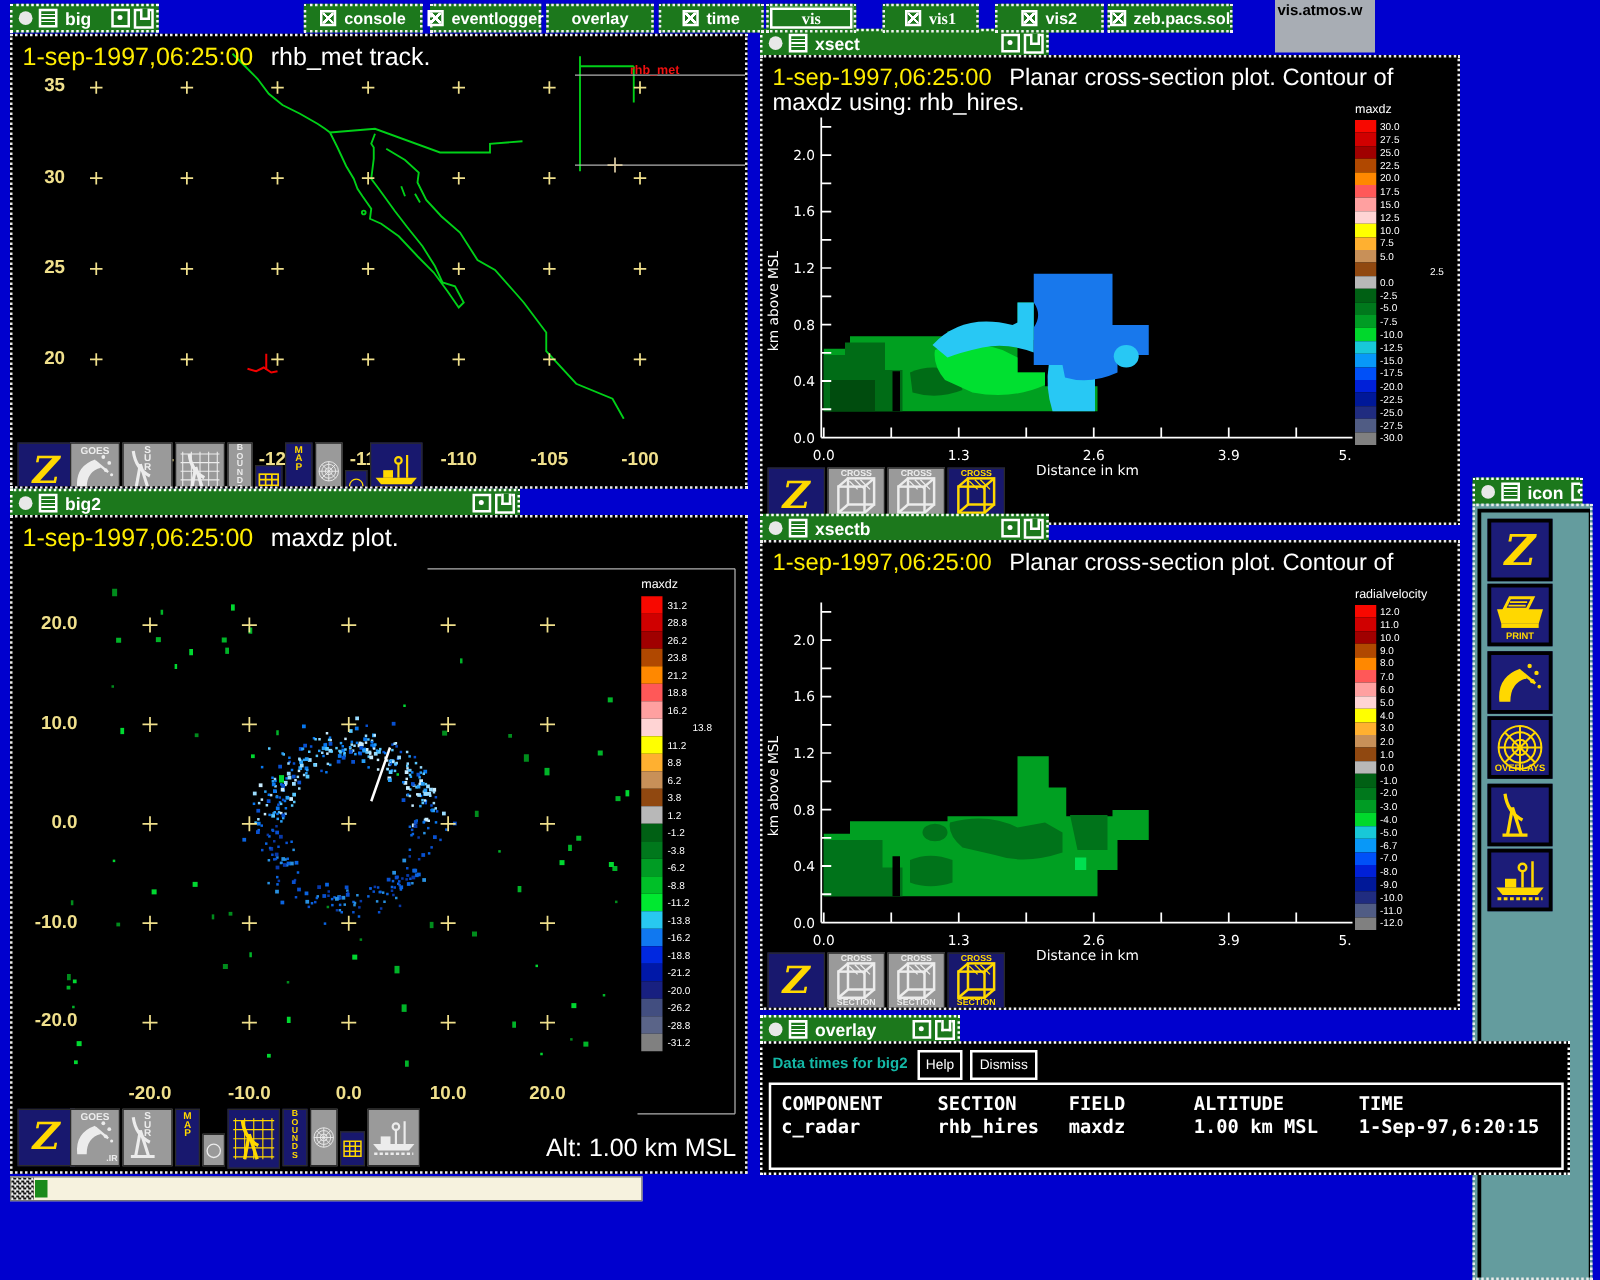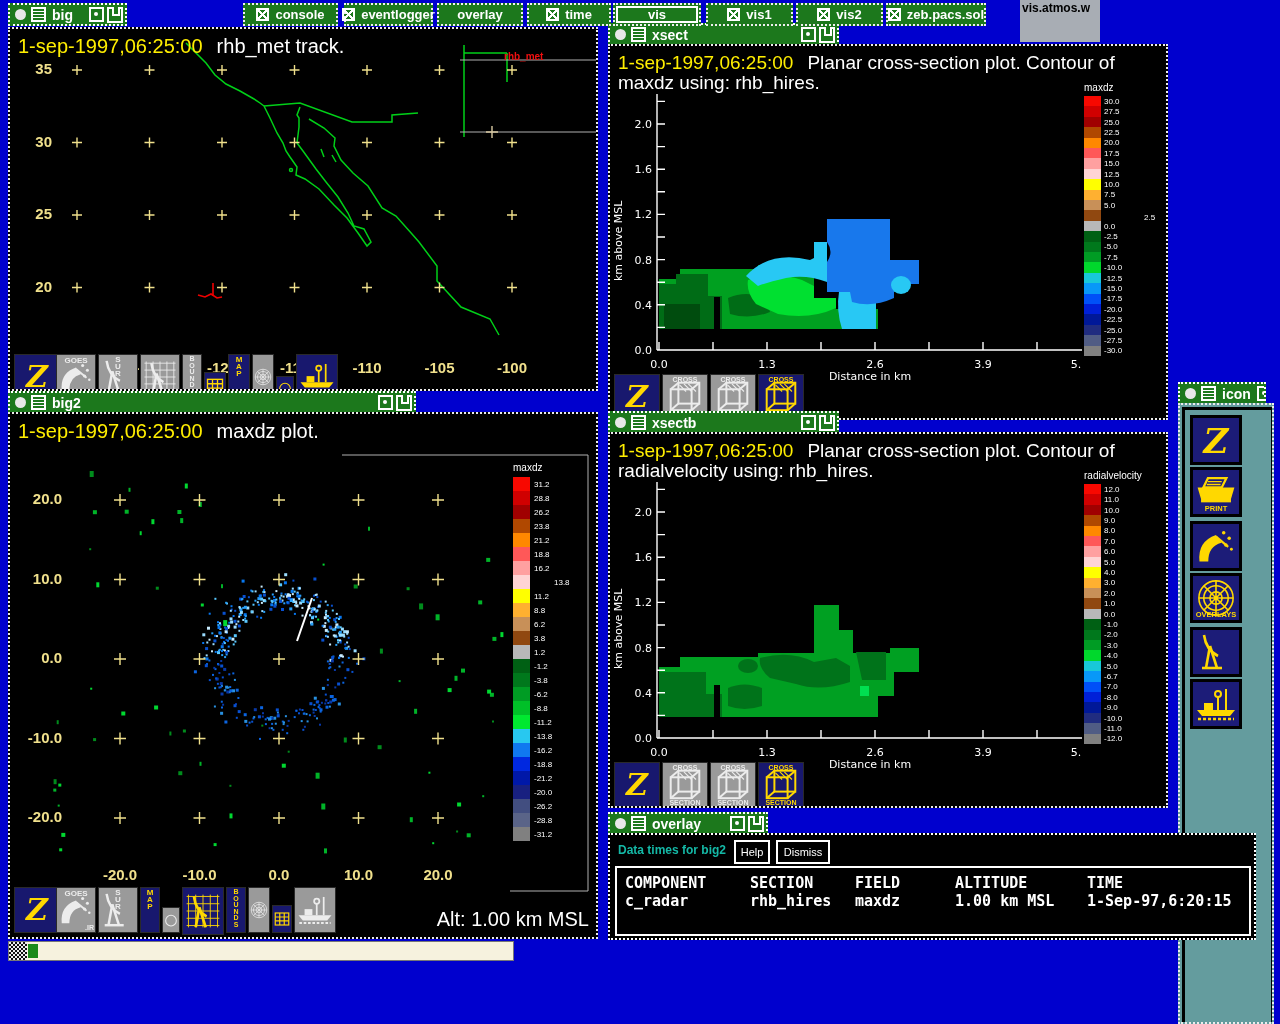--- a/index.html
+++ b/index.html
@@ -393,21 +393,20 @@
         <rect x="250" y="252" width="9" height="10" fill="#00e050"></rect>
         <rect x="104" y="251" width="6" height="32" fill="#000"></rect>
       </g>
       <g class="xs-axes" stroke="#fff" stroke-width="1.4" fill="none">
           <path d="M47,48 V304 M47,304 H472 M47,304.0 h8 M47,281.4 h8 M47,258.8 h8 M47,236.2 h8 M47,213.6 h8 M47,191.0 h8 M47,168.4 h8 M47,145.8 h8 M47,123.2 h8 M47,100.6 h8 M47,78.0 h8 M47,55.4 h8 M49.0,304 v-8 M103.0,304 v-8 M157.0,304 v-8 M211.0,304 v-8 M265.0,304 v-8 M319.0,304 v-8 M373.0,304 v-8 M427.0,304 v-8 "></path>
         </g>
     </svg>
     <div class="wtitle" style="font-size:19px;">
       <span class="t">1-sep-1997,06:25:00</span><span class="r">Planar cross-section plot.  Contour of</span>
     </div>
-    <div class="wtitle2">radialvelocity using: rhb_hires.</div>
     <div class="xs-labels" style="position: absolute; left: 0px; top: 0px;">
         <div class="cslbl" style="left: 16px; top: 298px; width: 26px; text-align: right;">0.0</div>
         <div class="cslbl" style="left: 16px; top: 252.8px; width: 26px; text-align: right;">0.4</div>
         <div class="cslbl" style="left: 16px; top: 207.6px; width: 26px; text-align: right;">0.8</div>
         <div class="cslbl" style="left: 16px; top: 162.4px; width: 26px; text-align: right;">1.2</div>
         <div class="cslbl" style="left: 16px; top: 117.2px; width: 26px; text-align: right;">1.6</div>
         <div class="cslbl" style="left: 16px; top: 72px; width: 26px; text-align: right;">2.0</div>
         <div class="cslbl" style="left: 29px; top: 312px; width: 40px; text-align: center;">0.0</div>
         <div class="cslbl" style="left: 137px; top: 312px; width: 40px; text-align: center;">1.3</div>
         <div class="cslbl" style="left: 245px; top: 312px; width: 40px; text-align: center;">2.6</div>
@@ -1345,24 +1344,24 @@
         <span class="xbox"></span>
         <span>eventlogger</span>
       </div>
       <div class="taskbtn" style="left: 437px; width: 86px;">
         <span>overlay</span>
       </div>
       <div class="taskbtn" style="left: 527px; width: 84px;">
         <span class="xbox"></span>
         <span>time</span>
       </div>
-      <div class="taskbtn sel" style="left: 613px; width: 88px;">
+      <div class="taskbtn sel" style="left: 613px; width: 72px; font-family: Liberation Serif, serif;">
         <span>vis</span>
       </div>
-      <div class="taskbtn" style="left: 706px; width: 87px;">
+      <div class="taskbtn" style="left: 706px; width: 77px; font-family: Liberation Serif, serif;">
         <span class="xbox"></span>
         <span>vis1</span>
       </div>
       <div class="taskbtn" style="left: 796px; width: 87px;">
         <span class="xbox"></span>
         <span>vis2</span>
       </div>
       <div class="taskbtn" style="left: 886px; width: 100px;">
         <span class="xbox"></span>
         <span>zeb.pacs.sol</span>

